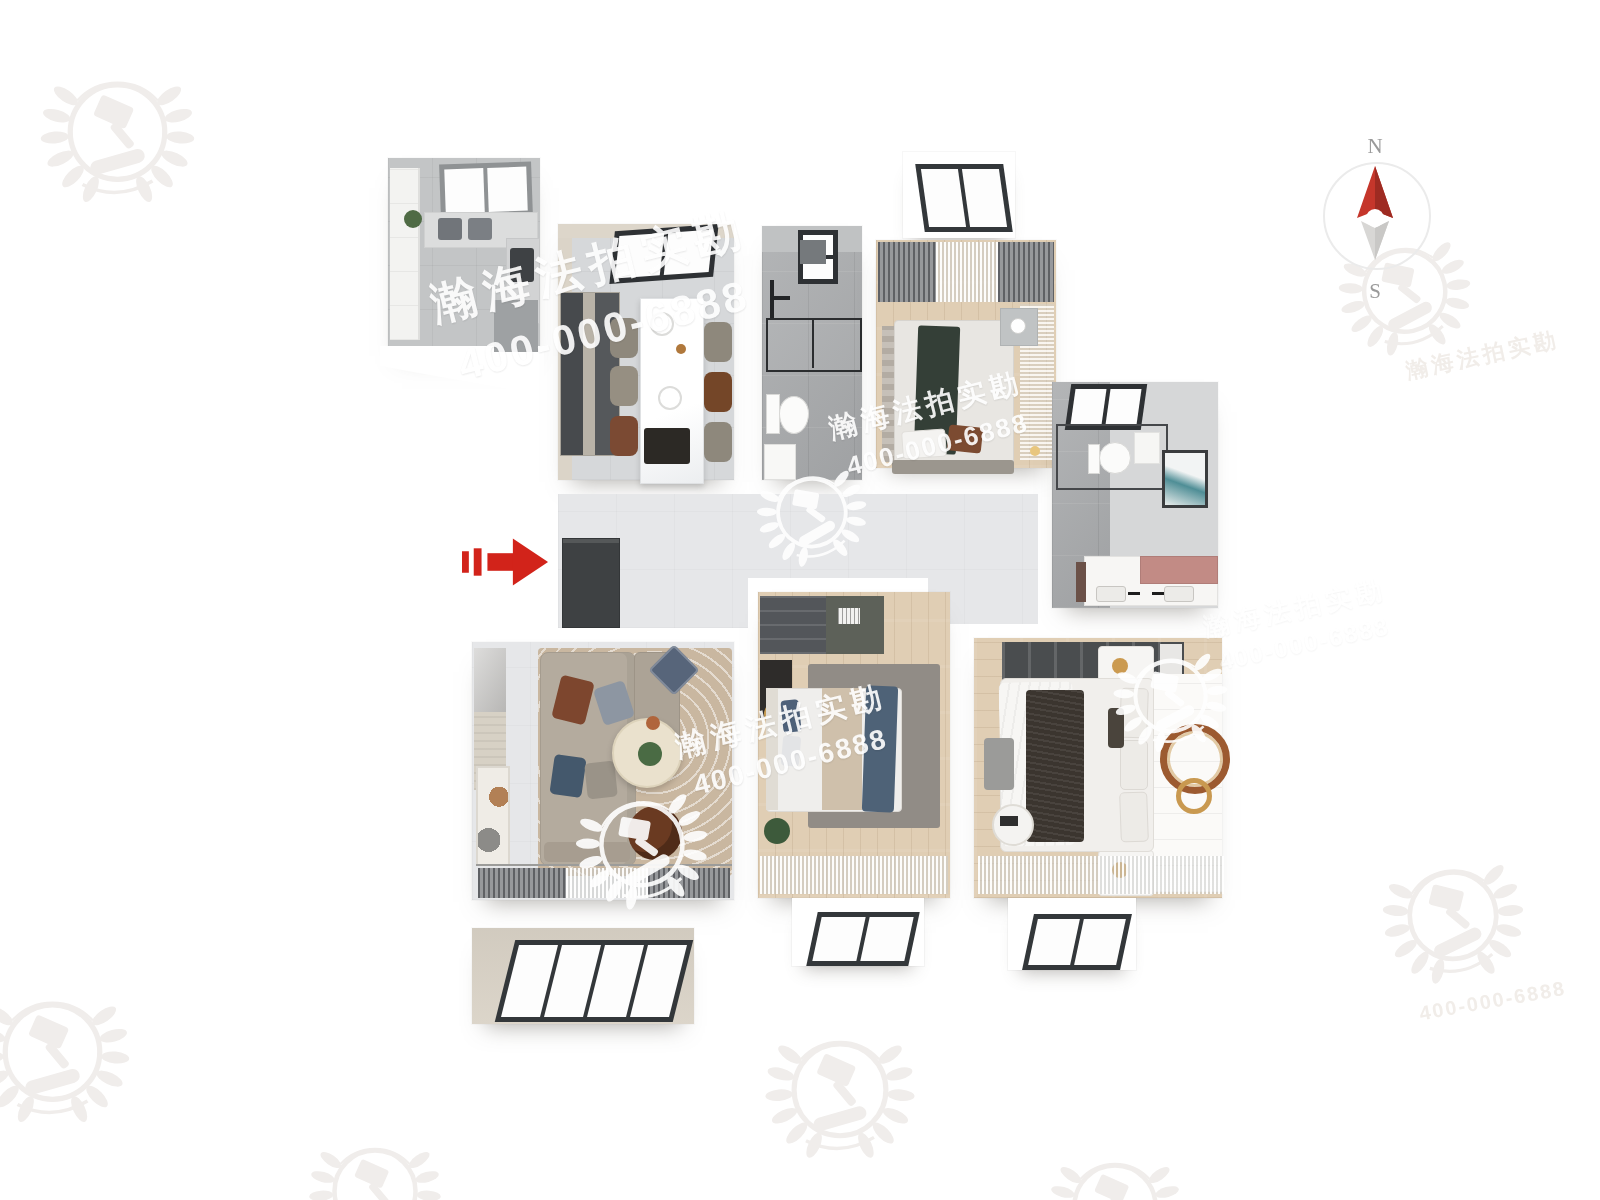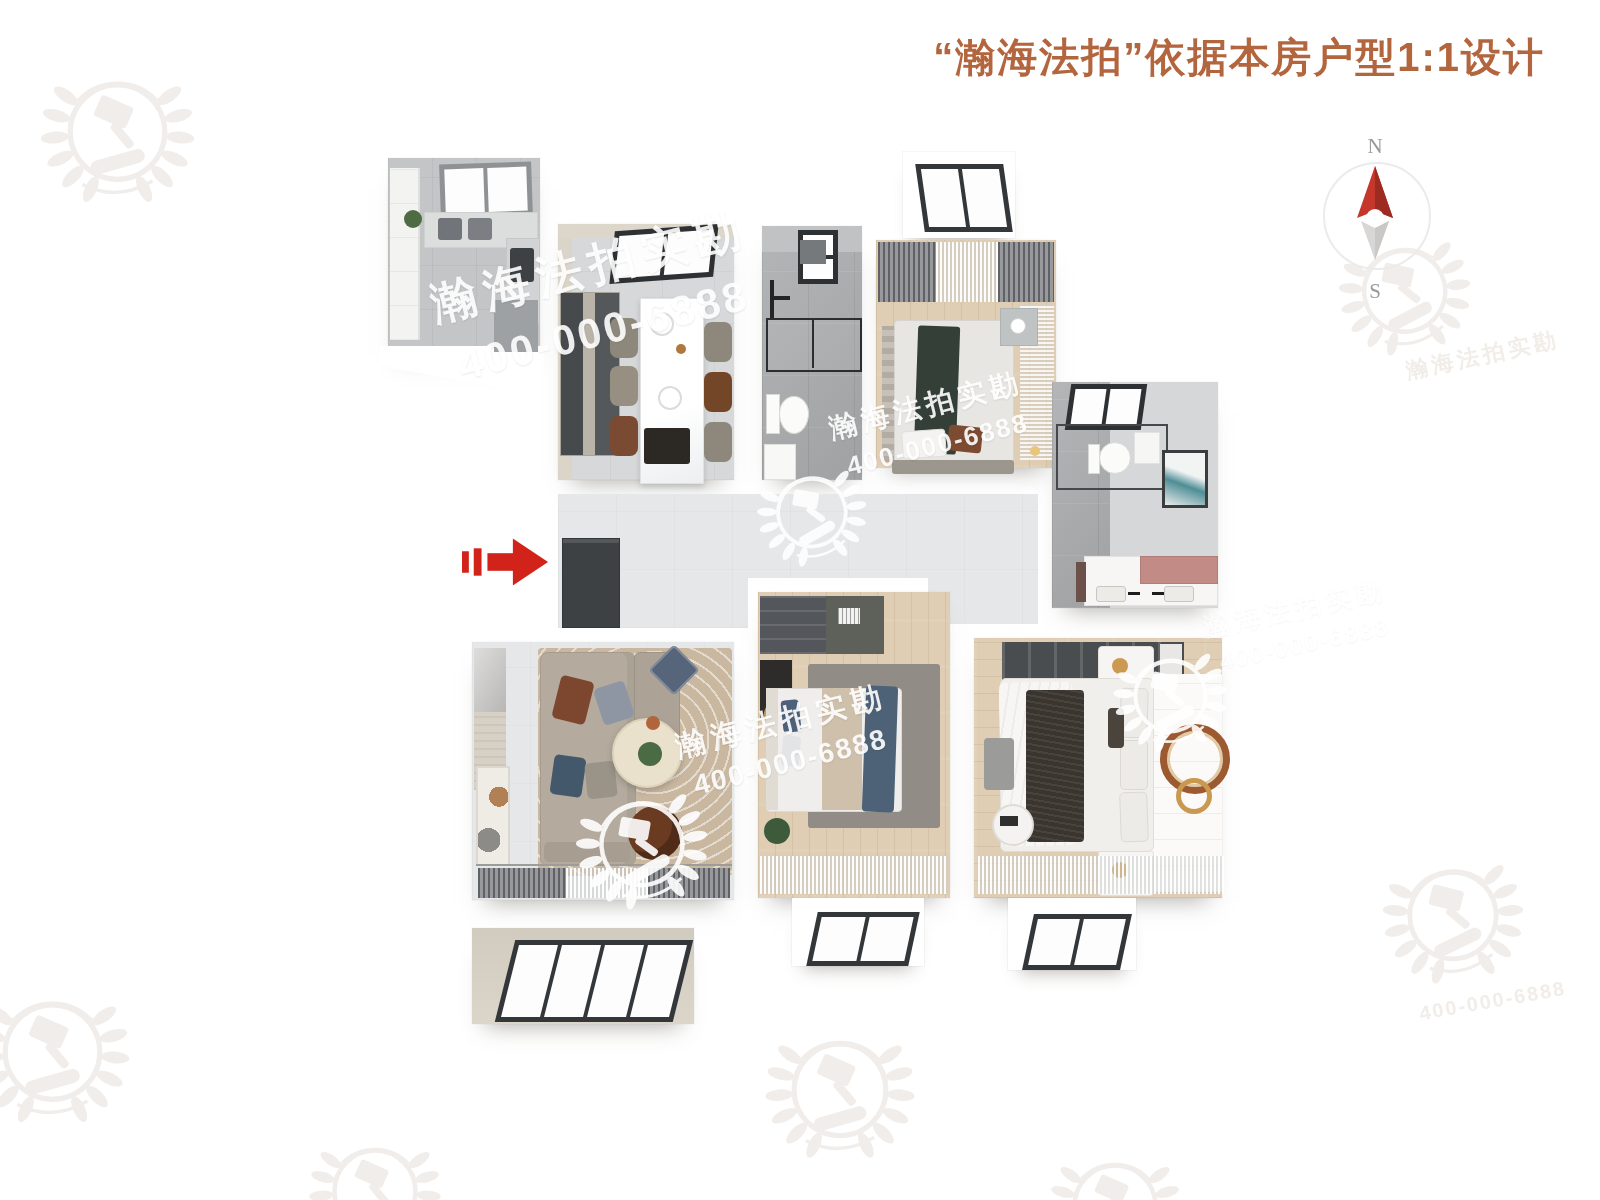--- a/index.html
+++ b/index.html
@@ -293,21 +293,20 @@
       </svg>
     <span class="t2" style="left:30px;top:150px;font-size:20px;letter-spacing:2px">400-000-6888</span>
   </div>
   <div class="ft" style="left:300px;top:1125px"><svg width="150" height="150" viewBox="0 0 100 100">
         <use href="#wmlogo"></use>
       </svg></div>
   <div class="ft" style="left:1040px;top:1140px"><svg width="150" height="150" viewBox="0 0 100 100">
         <use href="#wmlogo"></use>
       </svg></div>
 
-  <div class="title">“瀚海法拍”依据本房户型1:1设计</div>
 
   <div class="compass">
     <span class="n">N</span>
     <div class="ring"></div>
     <svg style="position:absolute;left:34px;top:30px" width="52" height="100" viewBox="0 0 52 100">
       <polygon points="26,2 8,54 26,47 44,54" fill="#c5362b"></polygon>
       <polygon points="26,2 26,47 44,54" fill="#9e2b22"></polygon>
       <polygon points="12,57 26,96 40,57 26,64" fill="#d8d7d5"></polygon>
       <polygon points="26,64 26,96 40,57" fill="#c9c8c6"></polygon>
       <circle cx="26" cy="54" r="9" fill="#ffffff"></circle>

